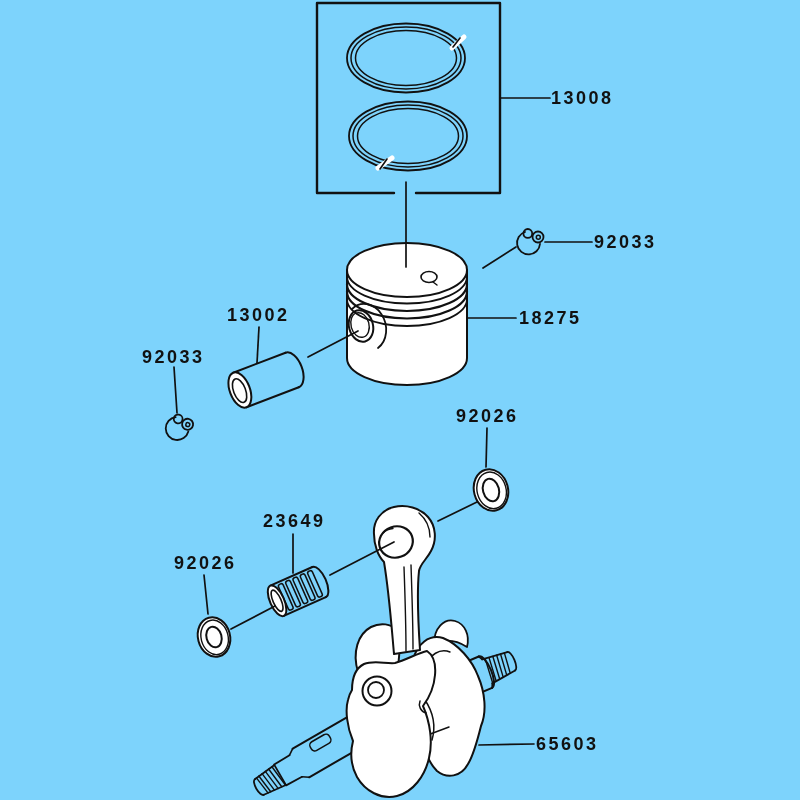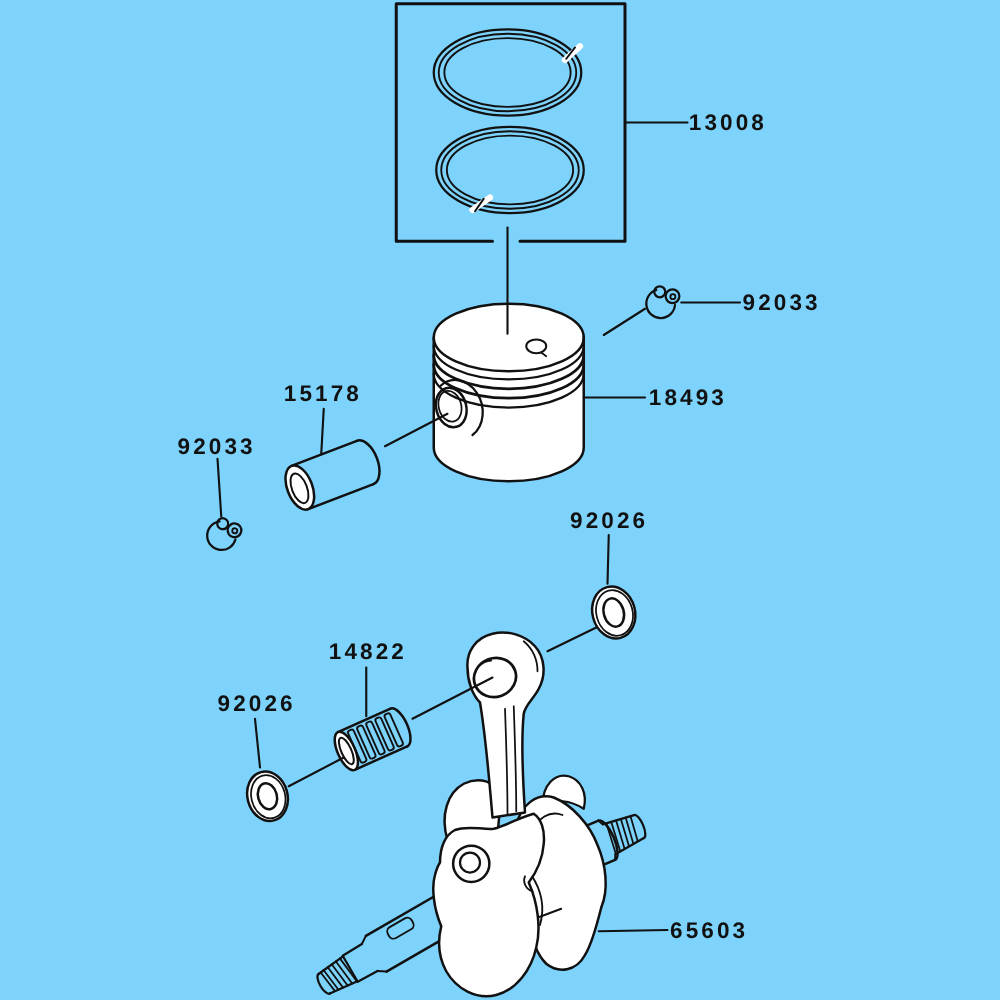--- a/index.html
+++ b/index.html
@@ -177,21 +177,21 @@
     <path d="M293,534 L293,573"></path>
     <path d="M204,575 L208,614"></path>
     <path d="M231,629 L275,606"></path>
     <path d="M330,575 L394,542"></path>
     <path d="M479,745 L534,744"></path>
   </g>
 </svg>
 
 <div class="label l-ringset">13008</div>
 <div class="label l-clip-tr">92033</div>
-<div class="label l-piston">18493</div>
-<div class="label l-pin">15178</div>
+<div class="label l-piston">18275</div>
+<div class="label l-pin">13002</div>
 <div class="label l-clip-l">92033</div>
 <div class="label l-washer-r">92026</div>
-<div class="label l-bearing">14822</div>
+<div class="label l-bearing">23649</div>
 <div class="label l-washer-l">92026</div>
 <div class="label l-crank">65603</div>
 
 </div>
 
 </body></html>

